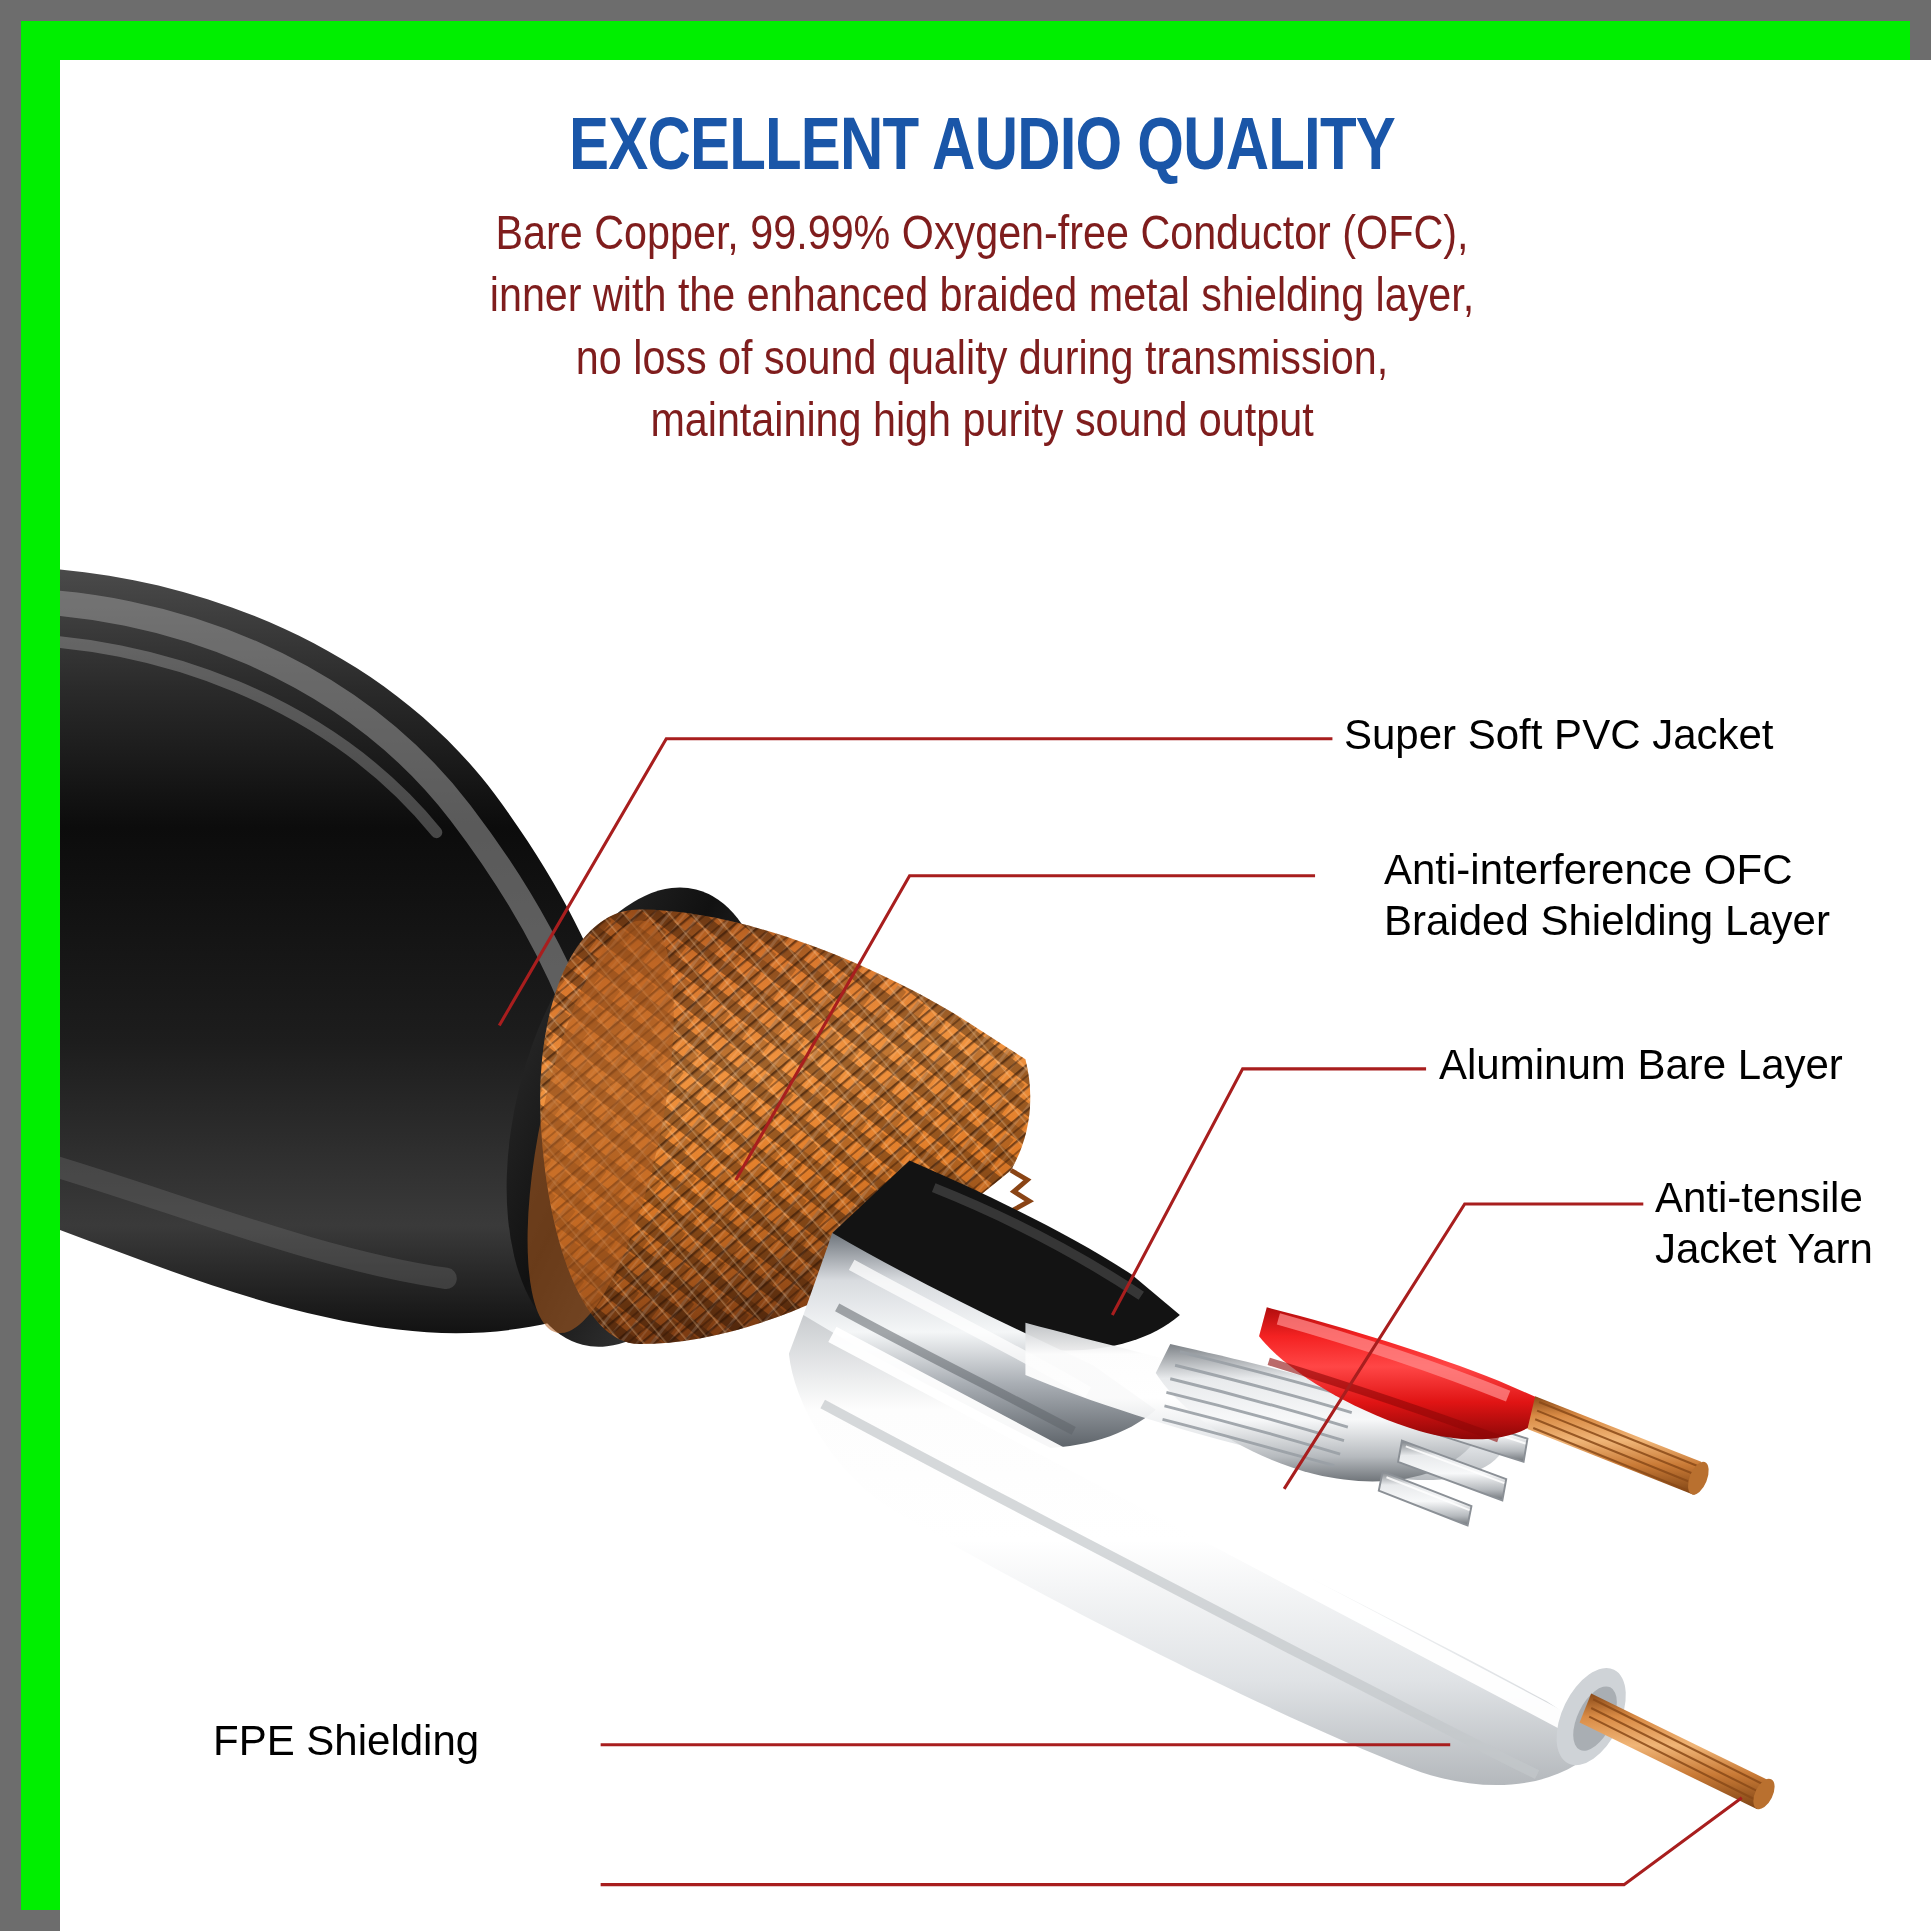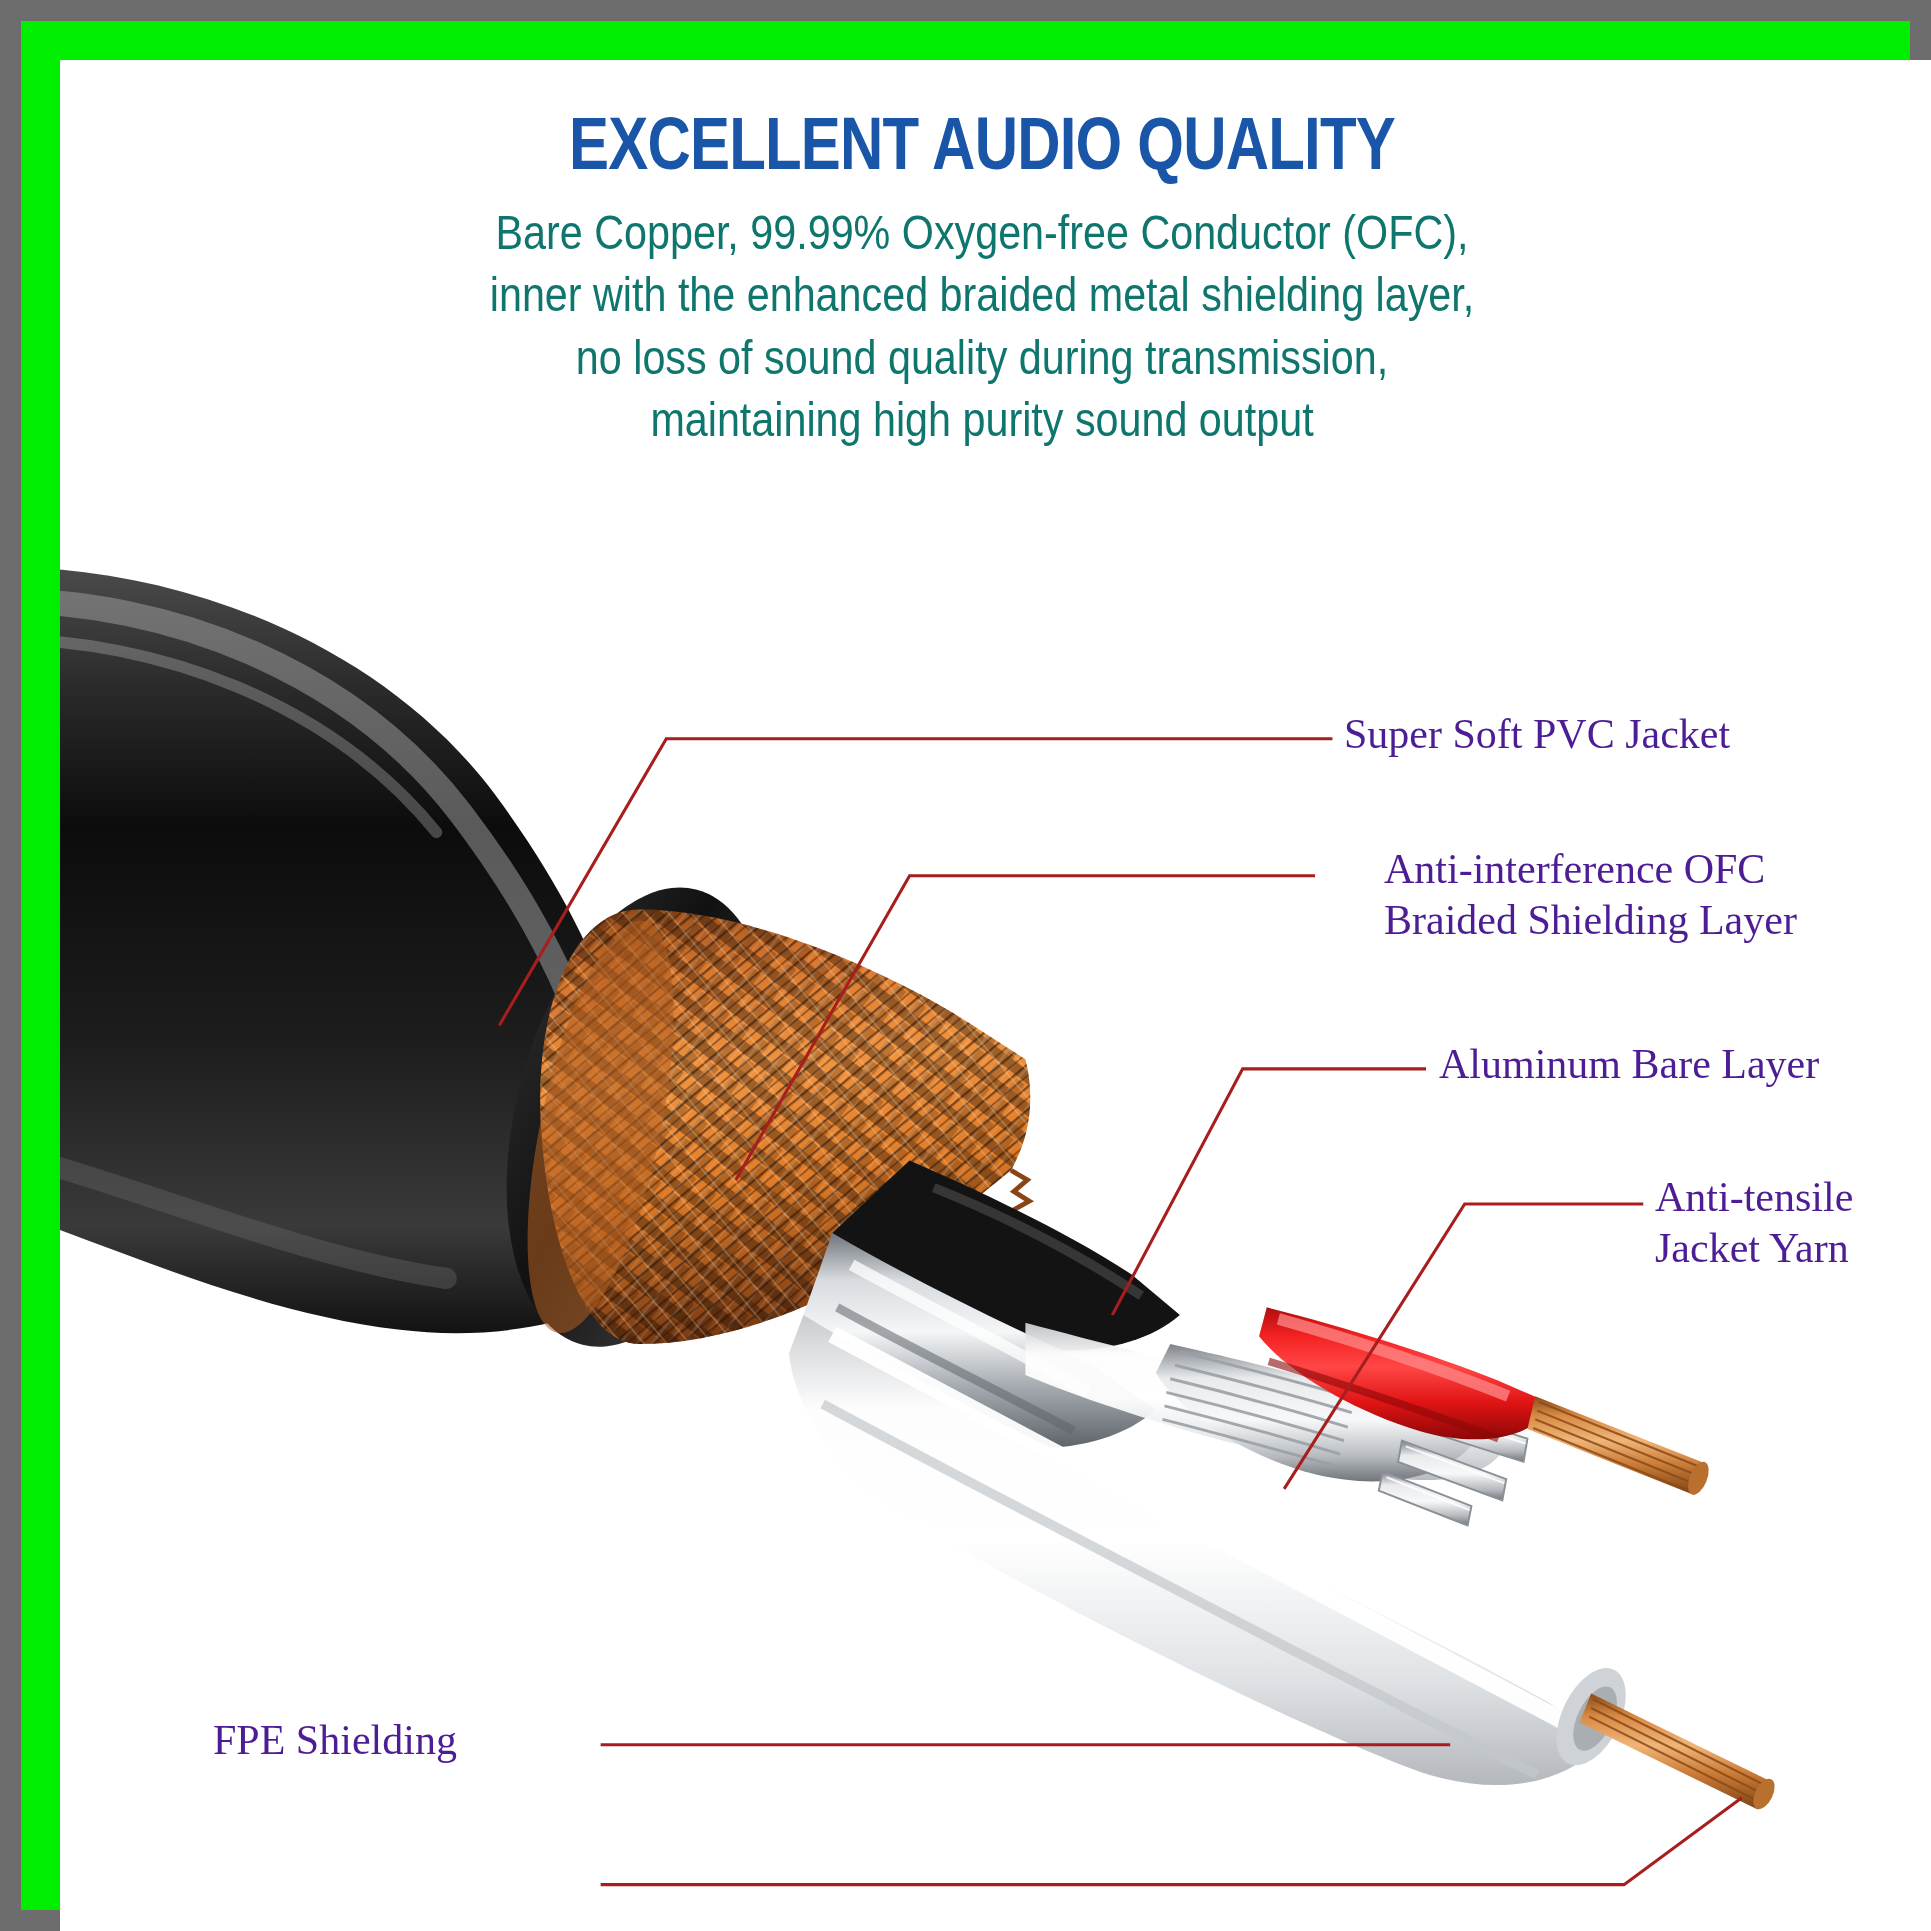--- a/index.html
+++ b/index.html
@@ -14,30 +14,30 @@
   #title{
     font-family:"Liberation Sans",sans-serif;
     font-weight:700;font-size:75px;letter-spacing:-1px;
     color:#1a56a8;line-height:1.0;white-space:nowrap;
     transform:scaleX(.80);transform-origin:50% 50%;
     margin:0;padding:0;
   }
   #subtitle{
     margin-top:21px;
     font-family:"Liberation Sans",sans-serif;
-    font-weight:400;font-size:48px;color:#0f766e;
+    font-weight:400;font-size:48px;color:#7f1d1d;
     line-height:1.30;
   }
   #subtitle div{transform:scaleX(.86);transform-origin:50% 50%;white-space:nowrap;}
 
   
   .clabel{
     position:absolute;
-    font-family:Liberation Serif, serif;
-    font-weight:400;color:#4c1d95;
+    font-family:Liberation Sans, sans-serif;
+    font-weight:400;color:#000000;
     line-height:1.22;white-space:pre-line;
   }
   .clabel.r{text-align:left;}
   .clabel.l{text-align:left;}
 
   #svgLayer{position:absolute;left:0;top:0;width:1871px;height:1871px;pointer-events:none;}
   #artLayer{position:absolute;left:0;top:0;width:1871px;height:1871px;}
 </style>
 </head>
 <body>

